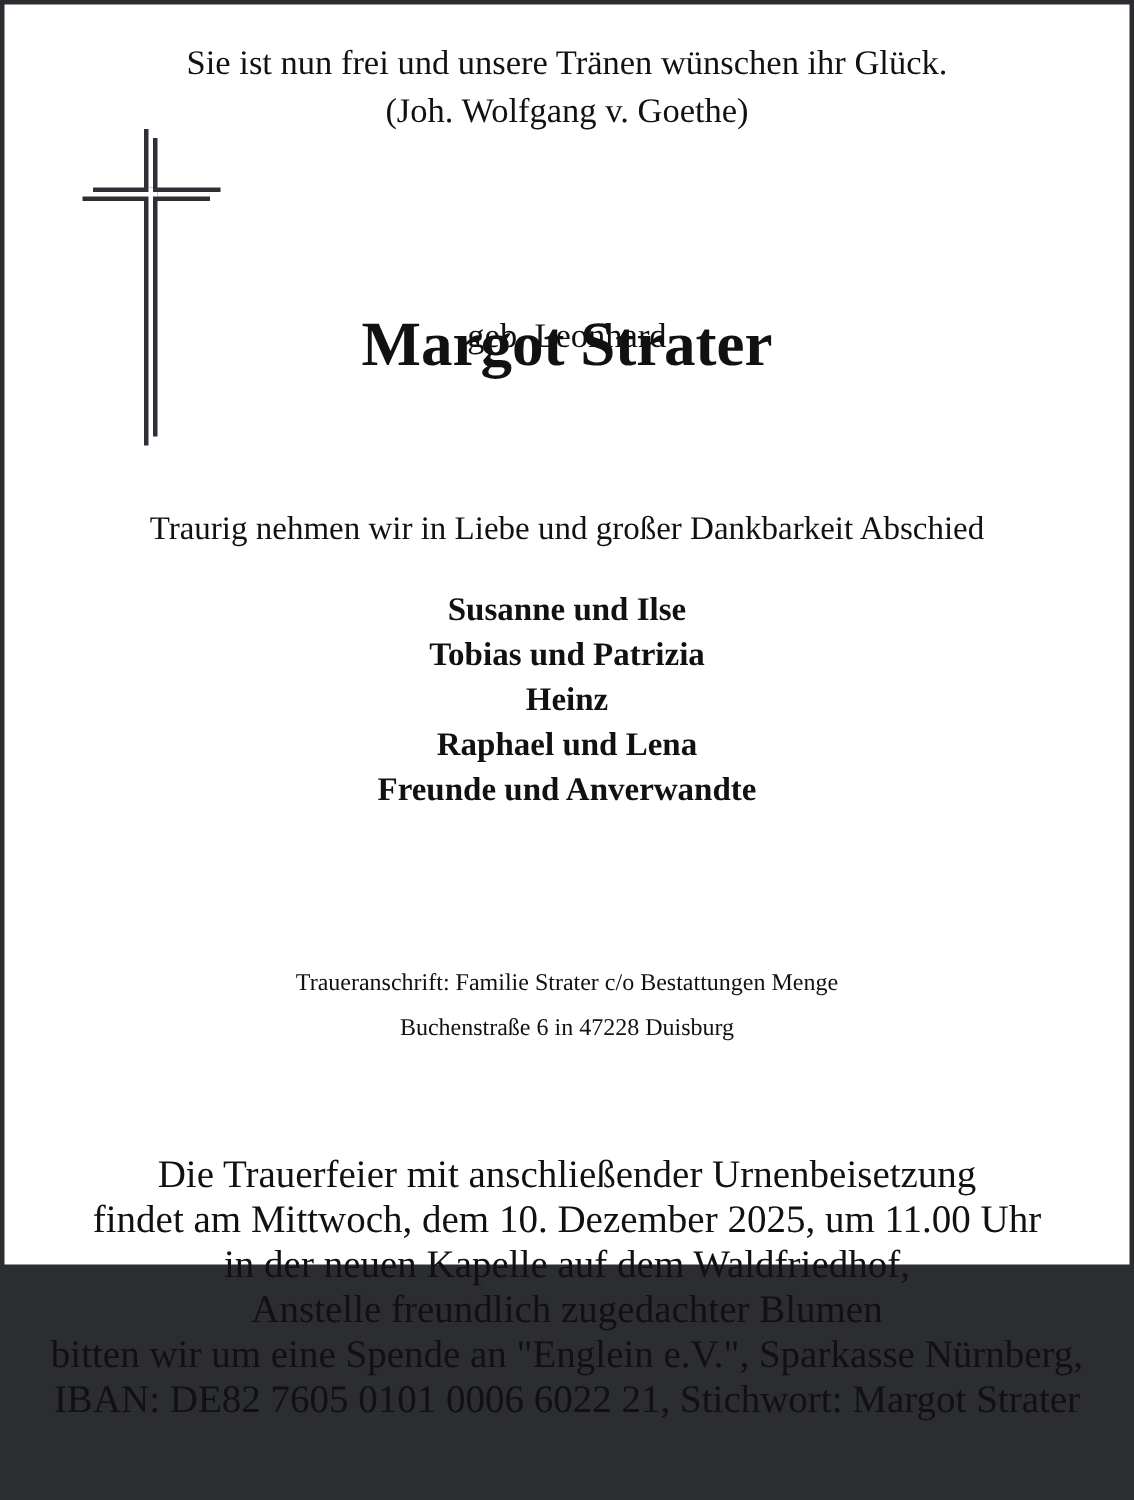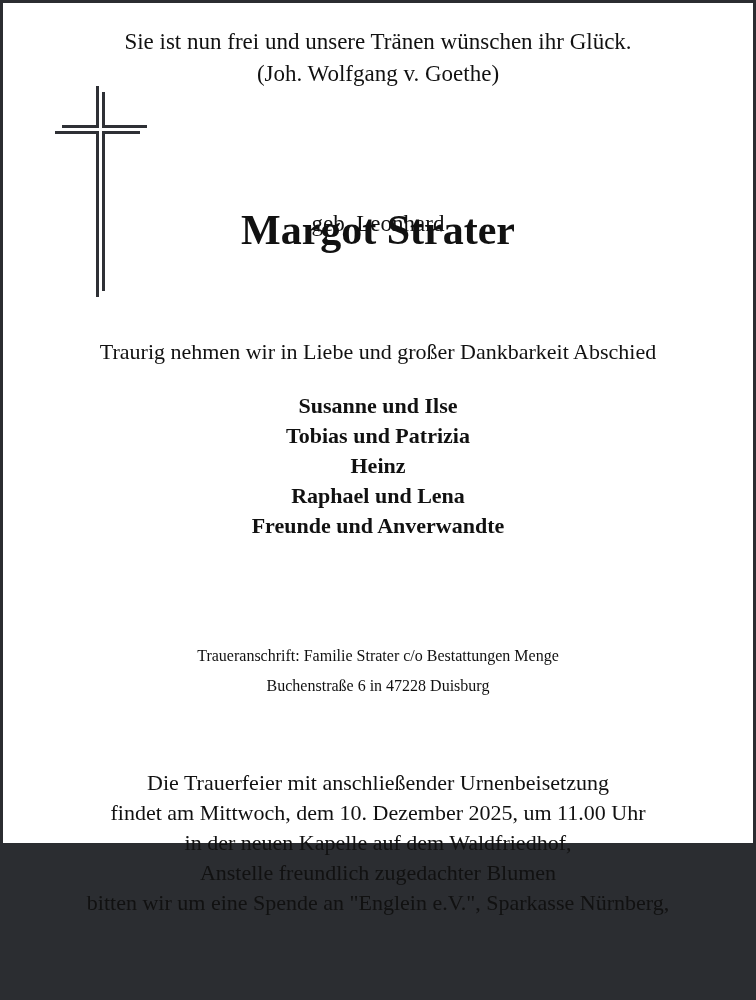--- a/index.html
+++ b/index.html
@@ -24,21 +24,21 @@
     .maiden { top: 207px; font-size: 23px; line-height: 28px; }
     .dates { top: 232px; font-size: 23px; line-height: 30px; }
 
     .farewell { top: 334px; font-size: 22px; line-height: 30px; }
     .mourners { top: 388px; font-size: 22px; font-weight: bold; line-height: 30px; }
     .mourners div { height: 30px; }
 
     .address { top: 638px; font-size: 16px; line-height: 30px; }
     .address div, .service div { height: 30px; }
 
-    .service { top: 765px; font-size: 22px; line-height: 30px; }
+    .service { top: 765px; font-size: 26px; line-height: 30px; }
   </style>
 </head>
 <body>
 
 <div class="page">
 
   <div class="center quote">Sie ist nun frei und unsere Tränen wünschen ihr Glück.</div>
   <div class="center quote-author">(Joh. Wolfgang v. Goethe)</div>
 
   <svg class="cross" viewBox="0 0 150 310" xmlns="http://www.w3.org/2000/svg">
@@ -74,15 +74,16 @@
     <div>Traueranschrift: Familie Strater c/o Bestattungen Menge</div>
     <div>Buchenstraße 6 in 47228 Duisburg</div>
   </div>
 
   <div class="center service">
     <div>Die Trauerfeier mit anschließender Urnenbeisetzung</div>
     <div>findet am Mittwoch, dem 10. Dezember 2025, um 11.00 Uhr</div>
     <div>in der neuen Kapelle auf dem Waldfriedhof,</div>
     <div>Anstelle freundlich zugedachter Blumen</div>
     <div>bitten wir um eine Spende an "Englein e.V.", Sparkasse Nürnberg,</div>
+    <div>IBAN: DE82 7605 0101 0006 6022 21, Stichwort: Margot Strater</div>
   </div>
 
 </div>
 
 </body></html>

